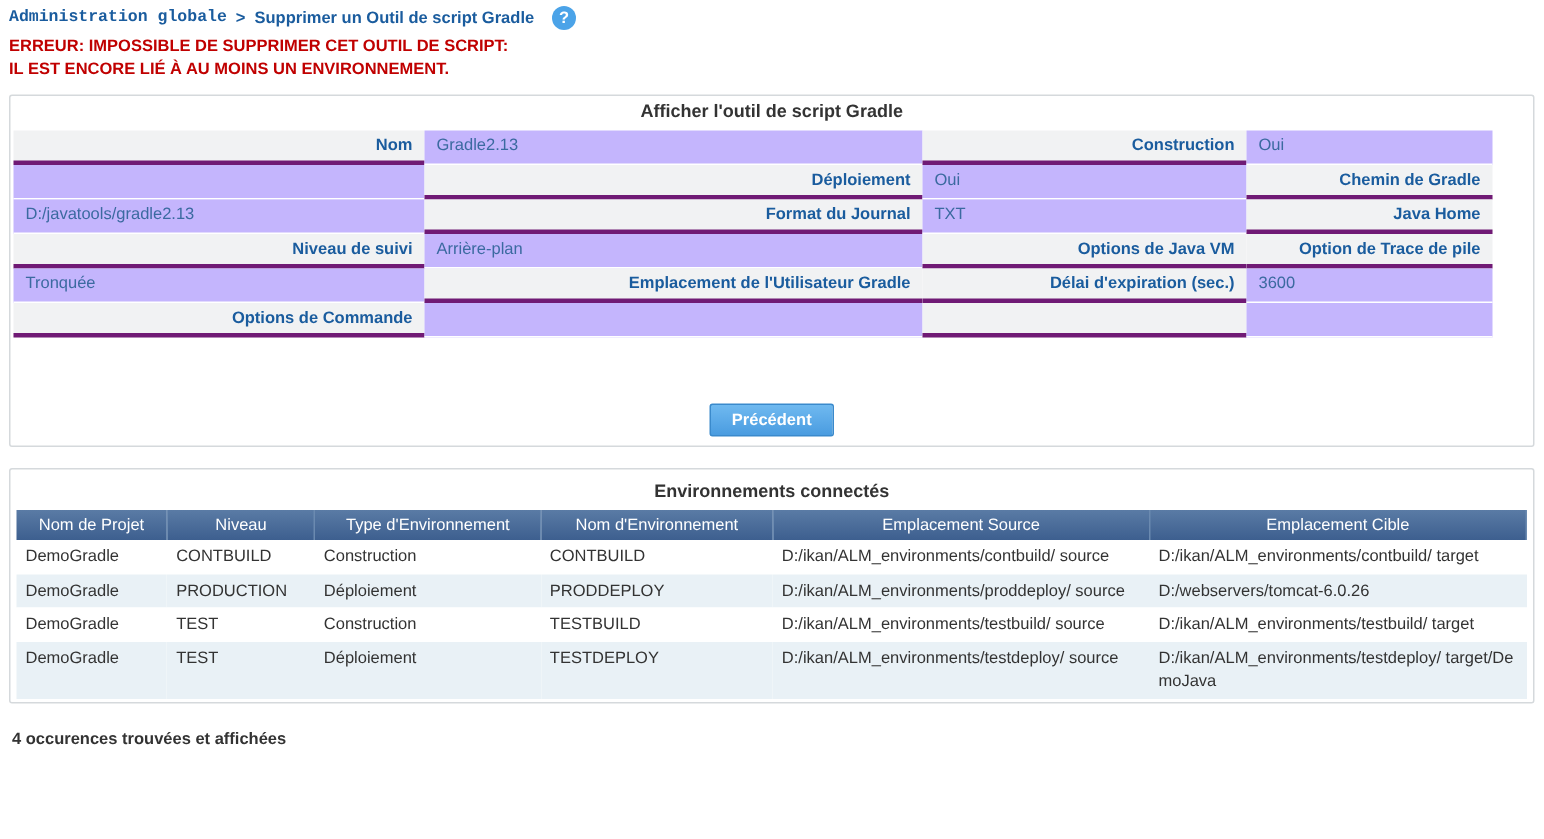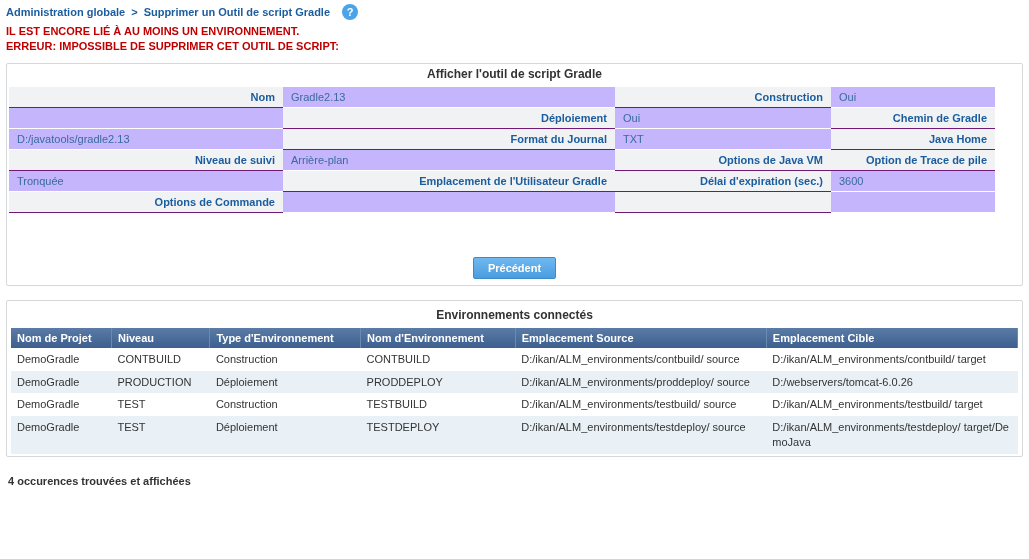--- a/index.html
+++ b/index.html
@@ -12,21 +12,21 @@
   }
   .page { width: 1029px; padding: 2px 6px; }
   .breadcrumb {
     font-size: 11px;
     font-weight: bold;
     padding: 2px 0;
     display: flex;
     align-items: center;
     gap: 6px;
   }
-  .breadcrumb a { color: #1a5c9e; text-decoration: none; }
+  .breadcrumb a { color: #1a5c9e; text-decoration: none; font-family: Liberation Mono, monospace; }
   .breadcrumb .sep { color: #1a5c9e; font-weight: bold; }
   .breadcrumb .current { color: #1a5c9e; }
   .help-icon {
     width: 16px; height: 16px;
     border-radius: 50%;
     background: #4ba3e8;
     color: #fff;
     display: inline-flex; align-items: center; justify-content: center;
     font-weight: bold; font-size: 11px;
     margin-left: 6px;
@@ -54,21 +54,21 @@
   }
   .props-grid {
     display: grid;
     grid-template-columns: 274px 332px 216px 164px;
   }
   .props-grid .plabel {
     padding: 4px 8px 4px 4px;
     text-align: right;
     font-weight: bold;
     color: #1a5c9e;
-    border-bottom: 1px solid #701a75;
+    border-bottom: 3px solid #701a75;
     background: #f1f2f3;
   }
   .props-grid .pval {
     padding: 4px 8px;
     color: #3b6aa0;
     background: #c4b5fd;
     border-bottom: 1px solid #fff;
   }
   .btn-row { text-align: center; padding: 8px 0 4px 0; }
   .btn {
@@ -84,22 +84,22 @@
     margin-top: 36px;
   }
   table.data {
     width: 100%;
     border-collapse: collapse;
     font-size: 11px;
   }
   table.data th {
     background: linear-gradient(#5a7ba5, #3d5f8f);
     color: #fff;
-    text-align: left;
-    font-weight: bold;
+    text-align: center;
+    font-weight: normal;
     padding: 4px 6px;
     border-right: 1px solid #6b8ab0;
   }
   table.data td {
     padding: 4px 6px;
     vertical-align: top;
     line-height: 1.35;
   }
   table.data tbody tr:nth-child(odd) { background: #fff; }
   table.data tbody tr:nth-child(even) { background: #e9f1f6; }
@@ -112,22 +112,22 @@
 <div class="page">
 
   <div class="breadcrumb">
     <a href="#">Administration globale</a>
       <span class="sep">&gt;</span>
       <span class="current">Supprimer un Outil de script Gradle</span>
     <span class="help-icon">?</span>
   </div>
 
   <div class="error">
+    <div>ERREUR: IMPOSSIBLE DE SUPPRIMER CET OUTIL DE SCRIPT:</div>
     <div>IL EST ENCORE LIÉ À AU MOINS UN ENVIRONNEMENT.</div>
-    <div>ERREUR: IMPOSSIBLE DE SUPPRIMER CET OUTIL DE SCRIPT:</div>
   </div>
 
   <div class="panel">
     <div class="panel-title">Afficher l'outil de script Gradle</div>
 
     <div class="props-grid">
       <div class="plabel">Nom</div>
       <div class="pval">Gradle2.13</div>
       <div class="plabel">Construction</div>
       <div class="pval">Oui</div>

